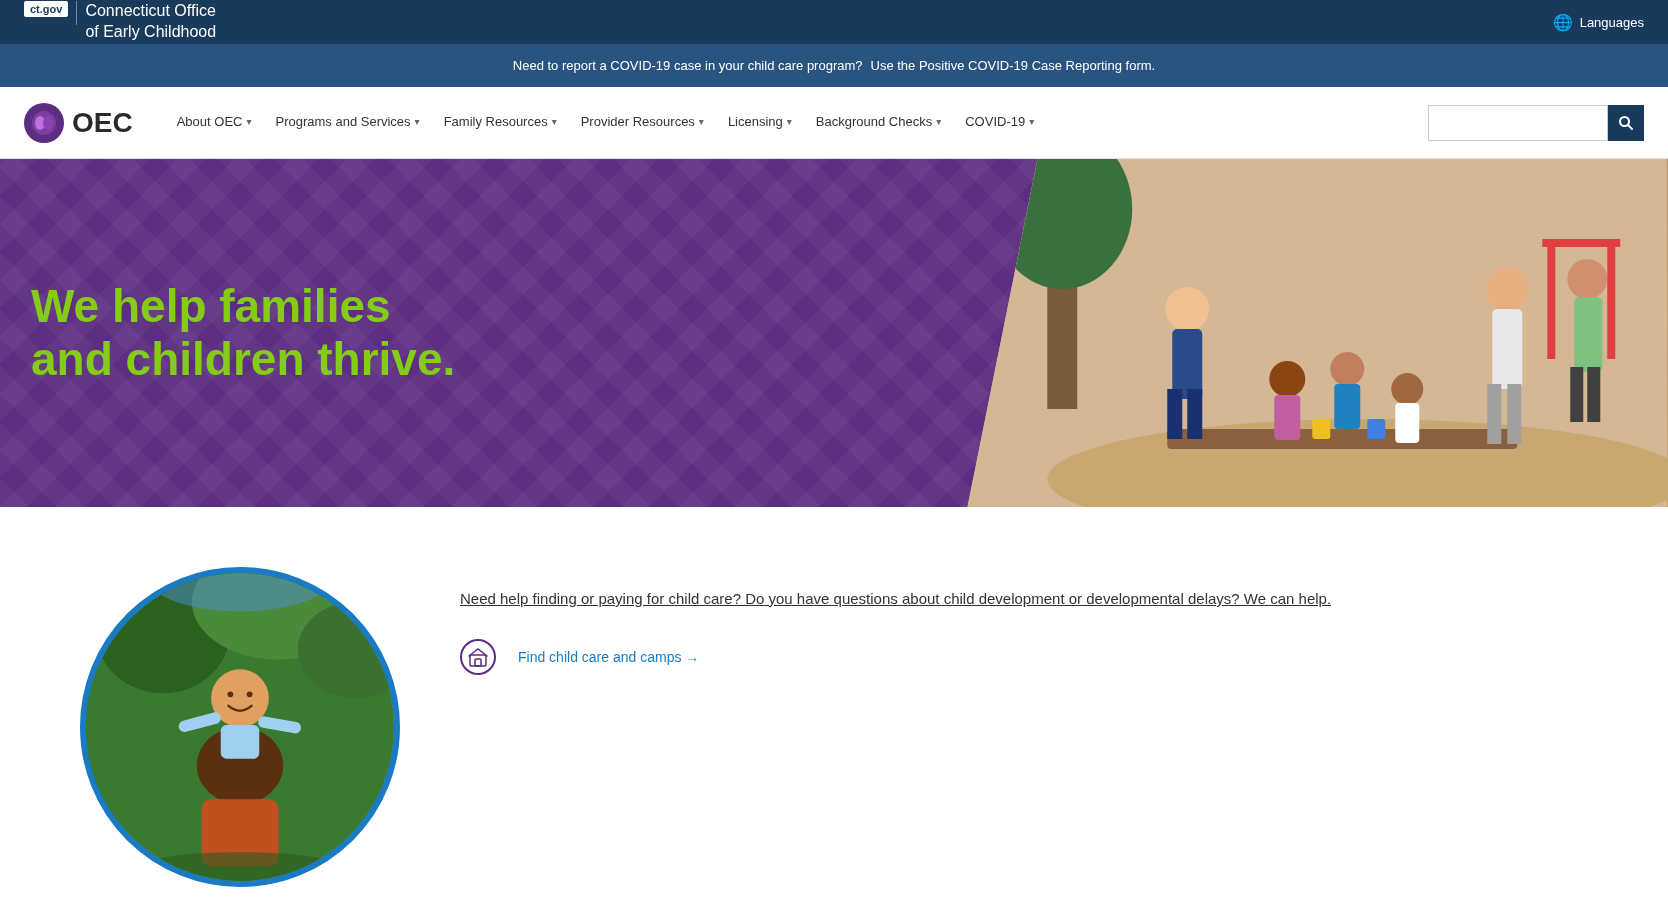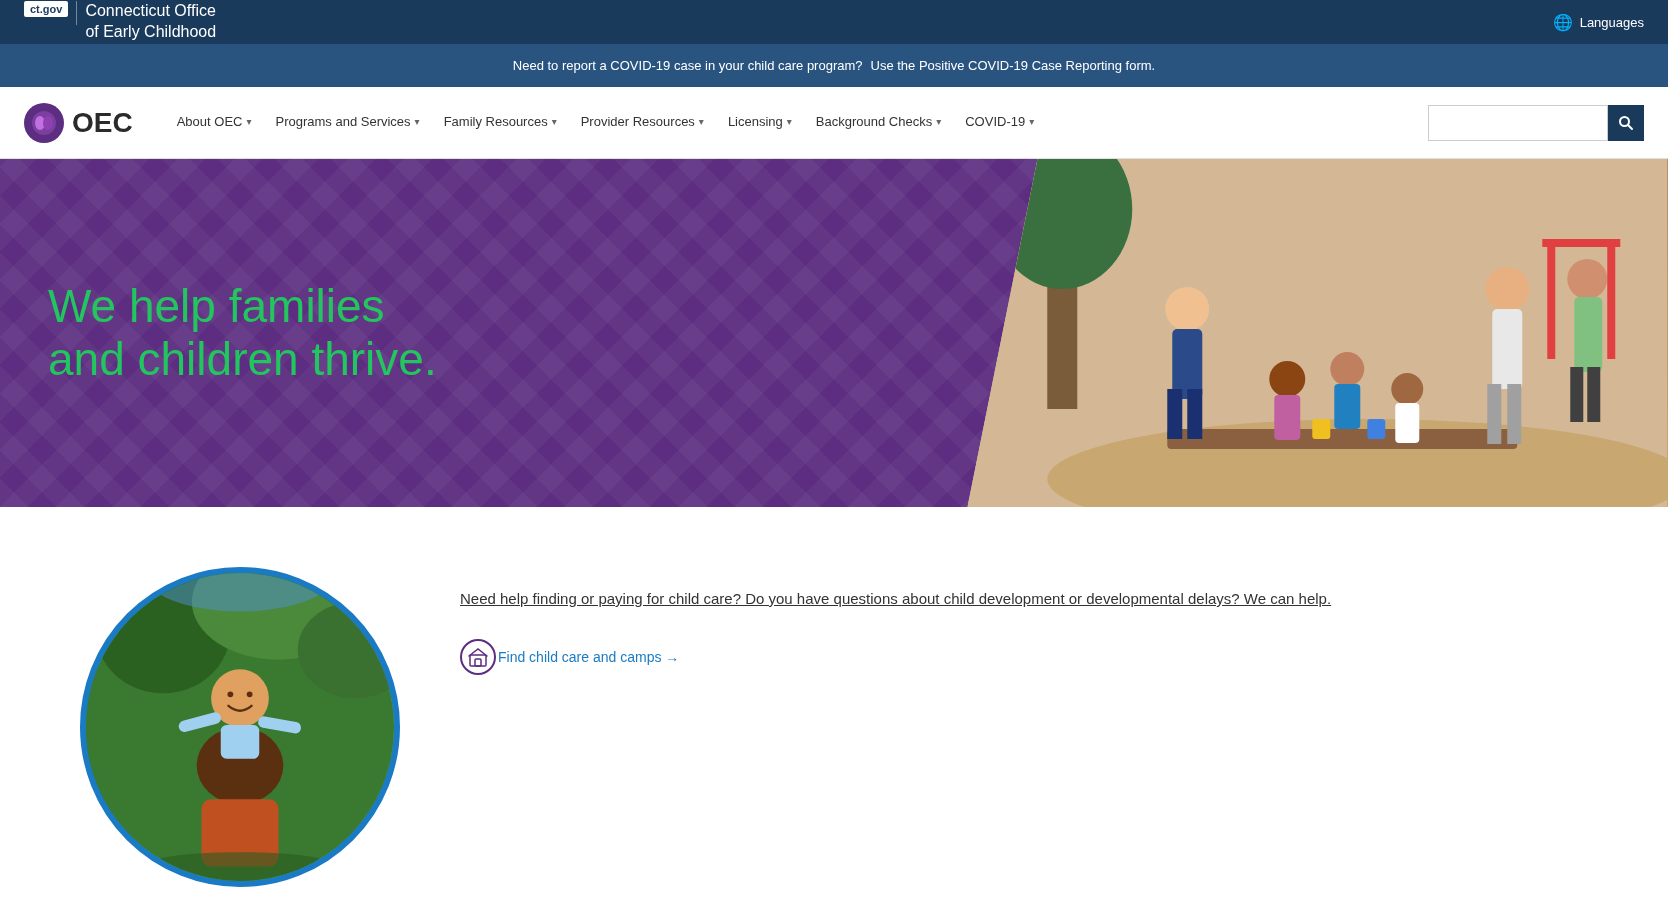--- a/index.html
+++ b/index.html
@@ -196,26 +196,26 @@
       height: 100%;
       background: linear-gradient(135deg, #c8a87a 0%, #e8c89a 30%, #a0785a 60%, #c8a060 100%);
       display: flex;
       align-items: center;
       justify-content: center;
       overflow: hidden;
     }
     
     .hero-text {
       position: absolute;
-      left: 48px;
+      left: 31px;
       top: 50%;
       transform: translateY(-50%);
-      color: #22c55e;
+      color: #84cc16;
       font-size: 46px;
-      font-weight: normal;
+      font-weight: bold;
       line-height: 1.15;
       max-width: 560px;
     }
 
     
     .content-section {
       display: flex;
       align-items: flex-start;
       padding: 60px 80px;
       gap: 60px;
@@ -250,21 +250,21 @@
       margin-bottom: 28px;
       text-decoration: underline;
     }
     .content-links {
       display: flex;
       gap: 48px;
     }
     .content-link-item {
       display: flex;
       align-items: center;
-      gap: 2px;
+      gap: 22px;
     }
     .link-icon {
       width: 36px;
       height: 36px;
       border: 2px solid #5c2d80;
       border-radius: 50%;
       display: flex;
       align-items: center;
       justify-content: center;
       color: #5c2d80;

